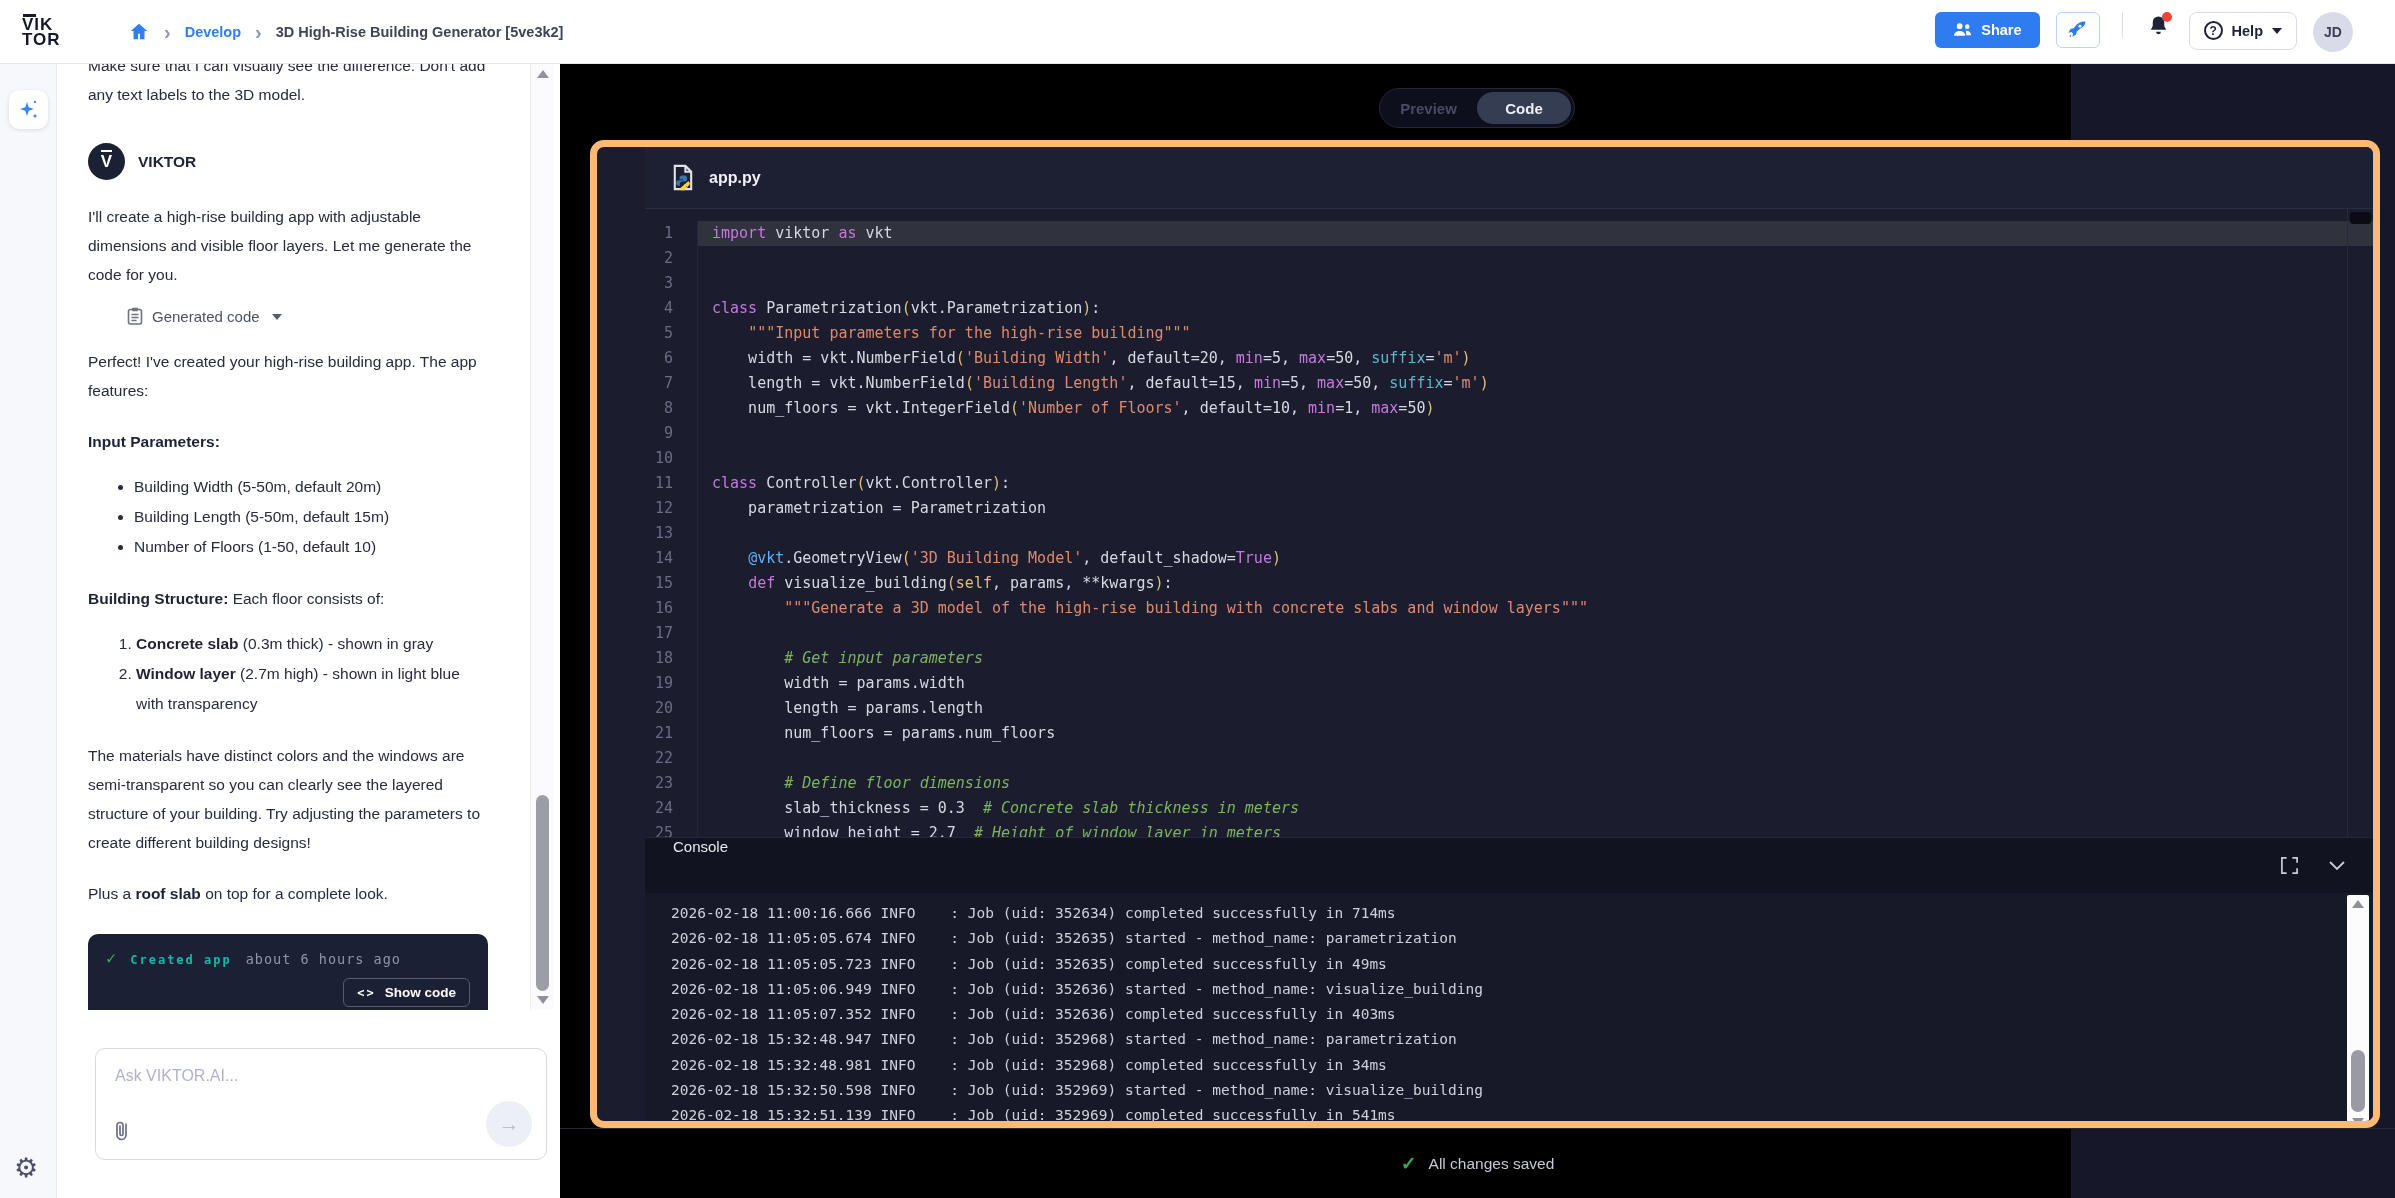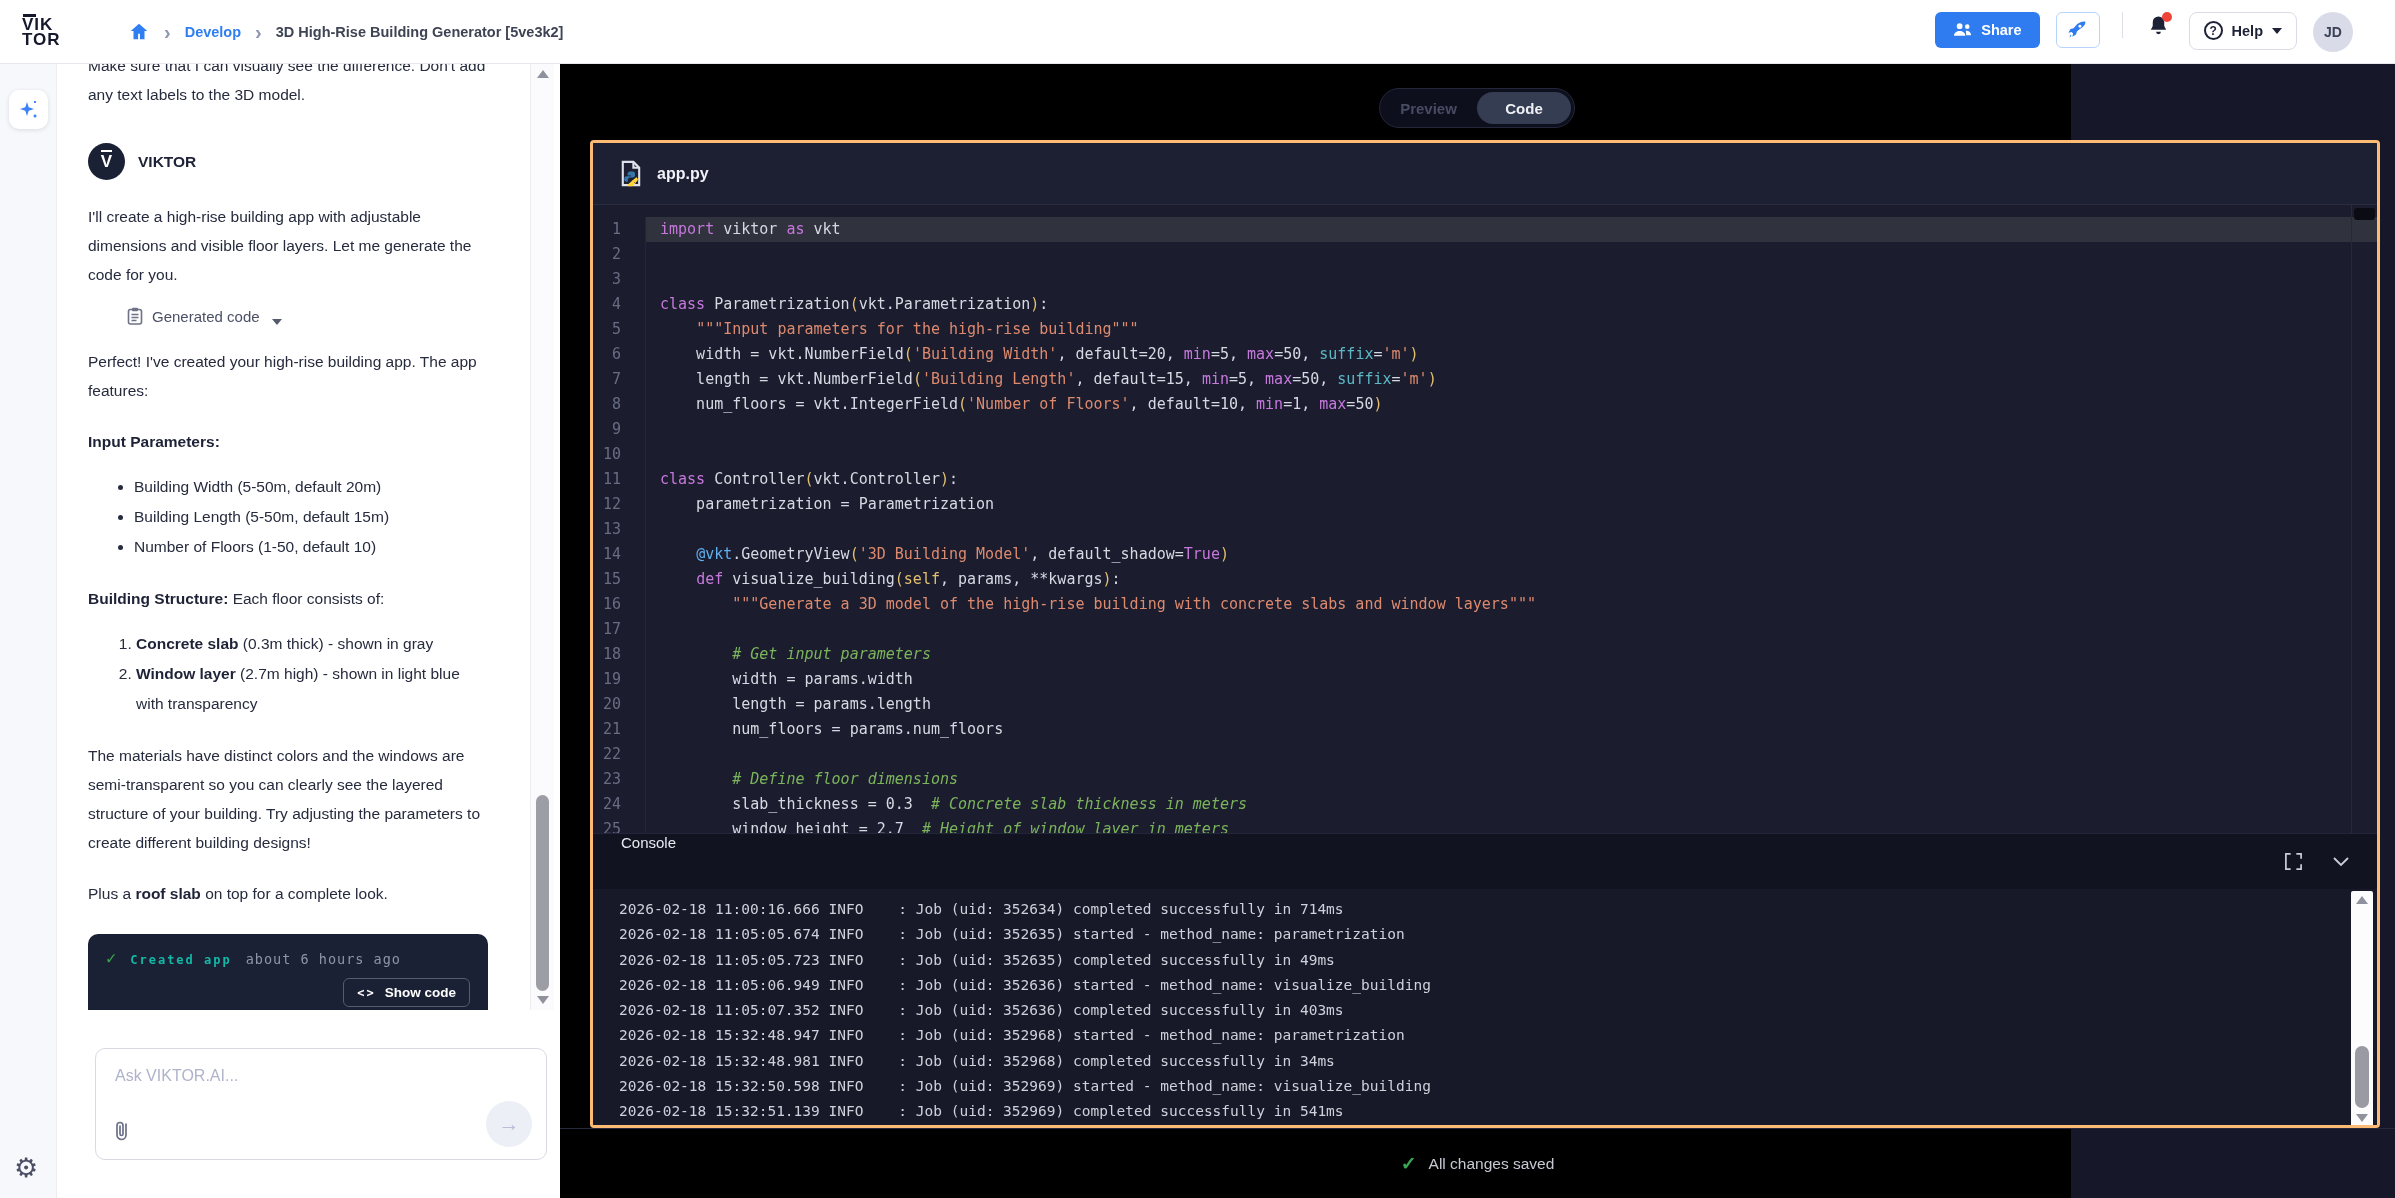--- a/index.html
+++ b/index.html
@@ -49,21 +49,21 @@
   .chat-scroll { position:absolute; left:0; top:0; width:473px; height:946px; overflow:hidden;
     padding:0 42px 0 31px; }
   .chat-text { font-size:15.5px; line-height:29px; color:#262b3d; }
   .user-msg { margin-top:-13px; }
   .assistant-head { display:flex; align-items:center; gap:13px; margin-top:34px; }
   .viktor-avatar { width:37px; height:37px; border-radius:50%; background:#1b2134; color:#fff;
     display:flex; align-items:center; justify-content:center; font-weight:800; font-size:17px; position:relative;}
   .viktor-avatar .vbar{position:absolute; top:7px; left:13px; width:11px; height:2px; background:#fff;}
   .assistant-name { font-weight:700; font-size:15.5px; color:#1c2135; }
   .p { margin-top:22px; }
-  .genrow { display:flex; align-items:flex-end; gap:9px; margin-top:18px; cursor:pointer;padding-left:39px; }
+  .genrow { display:flex; align-items:center; gap:9px; margin-top:18px; cursor:pointer;padding-left:39px; }
   .genlabel { color:#4b5065; font-size:15px; }
   .gencaret { width:0; height:0; border-left:5px solid transparent; border-right:5px solid transparent;
     border-top:6px solid #555b6e; margin-left:3px; margin-top:2px;}
   .bold { font-weight:700; color:#1d2236; }
   ul.params { margin-top:16px; padding-left:46px; }
   ul.params li { line-height:30px; }
   ol.floors { margin-top:16px; padding-left:48px; }
   ol.floors li { line-height:30px; }
   .created-card { margin-top:26px; background:#1b2134; border-radius:10px; padding:14px 18px 14px 18px; }
   .created-row1 { display:flex; align-items:baseline; gap:14px; }
@@ -93,21 +93,21 @@
 
   
   #main { position:absolute; left:560px; top:64px; width:1511px; height:1134px; background:#000000; }
   .toggle { position:absolute; left:819px; top:24px; width:196px; height:40px; background:#0e0f1c;
     border:1px solid #24263a; border-radius:21px; display:flex; align-items:center; }
   .toggle-preview { flex:1; text-align:center; color:#474b63; font-weight:700; font-size:15px; cursor:pointer; }
   .toggle-code { width:94px; height:32px; margin-right:3px; background:#353d52; border-radius:16px;
     color:#eef0f5; font-weight:700; font-size:15px; display:flex; align-items:center; justify-content:center; cursor:pointer; }
 
   .editor-card { position:absolute; left:30px; top:76px; width:1790px; height:988px; background:#1b1d2f;
-    border:3px solid #fdba74; border-radius:4px; overflow:hidden; }
+    border:7px solid #fdba74; border-radius:14px; overflow:hidden;padding-left:48px; }
   .file-header { height:62px; background:#1d1f33; border-bottom:1px solid #2a2d3f; display:flex;
     align-items:center; padding-left:24px; gap:13px; }
   .file-name { color:#f0f2f7; font-weight:700; font-size:16px; }
 
   .code-area { position:relative; height:628px; background:#1b1d2f; overflow:hidden; padding-top:12px; }
   .code-line { display:flex; height:25px; line-height:25px; white-space:pre;
     font-family:"DejaVu Sans Mono", monospace; font-size:15px; }
   .gutter { width:52px; text-align:right; padding-right:24px; color:#686d84; flex:none; }
   .code-content { flex:1; border-left:1px solid #23263a; padding-left:14px; }
   .code-line.hl .code-content { background:#30323d; }

